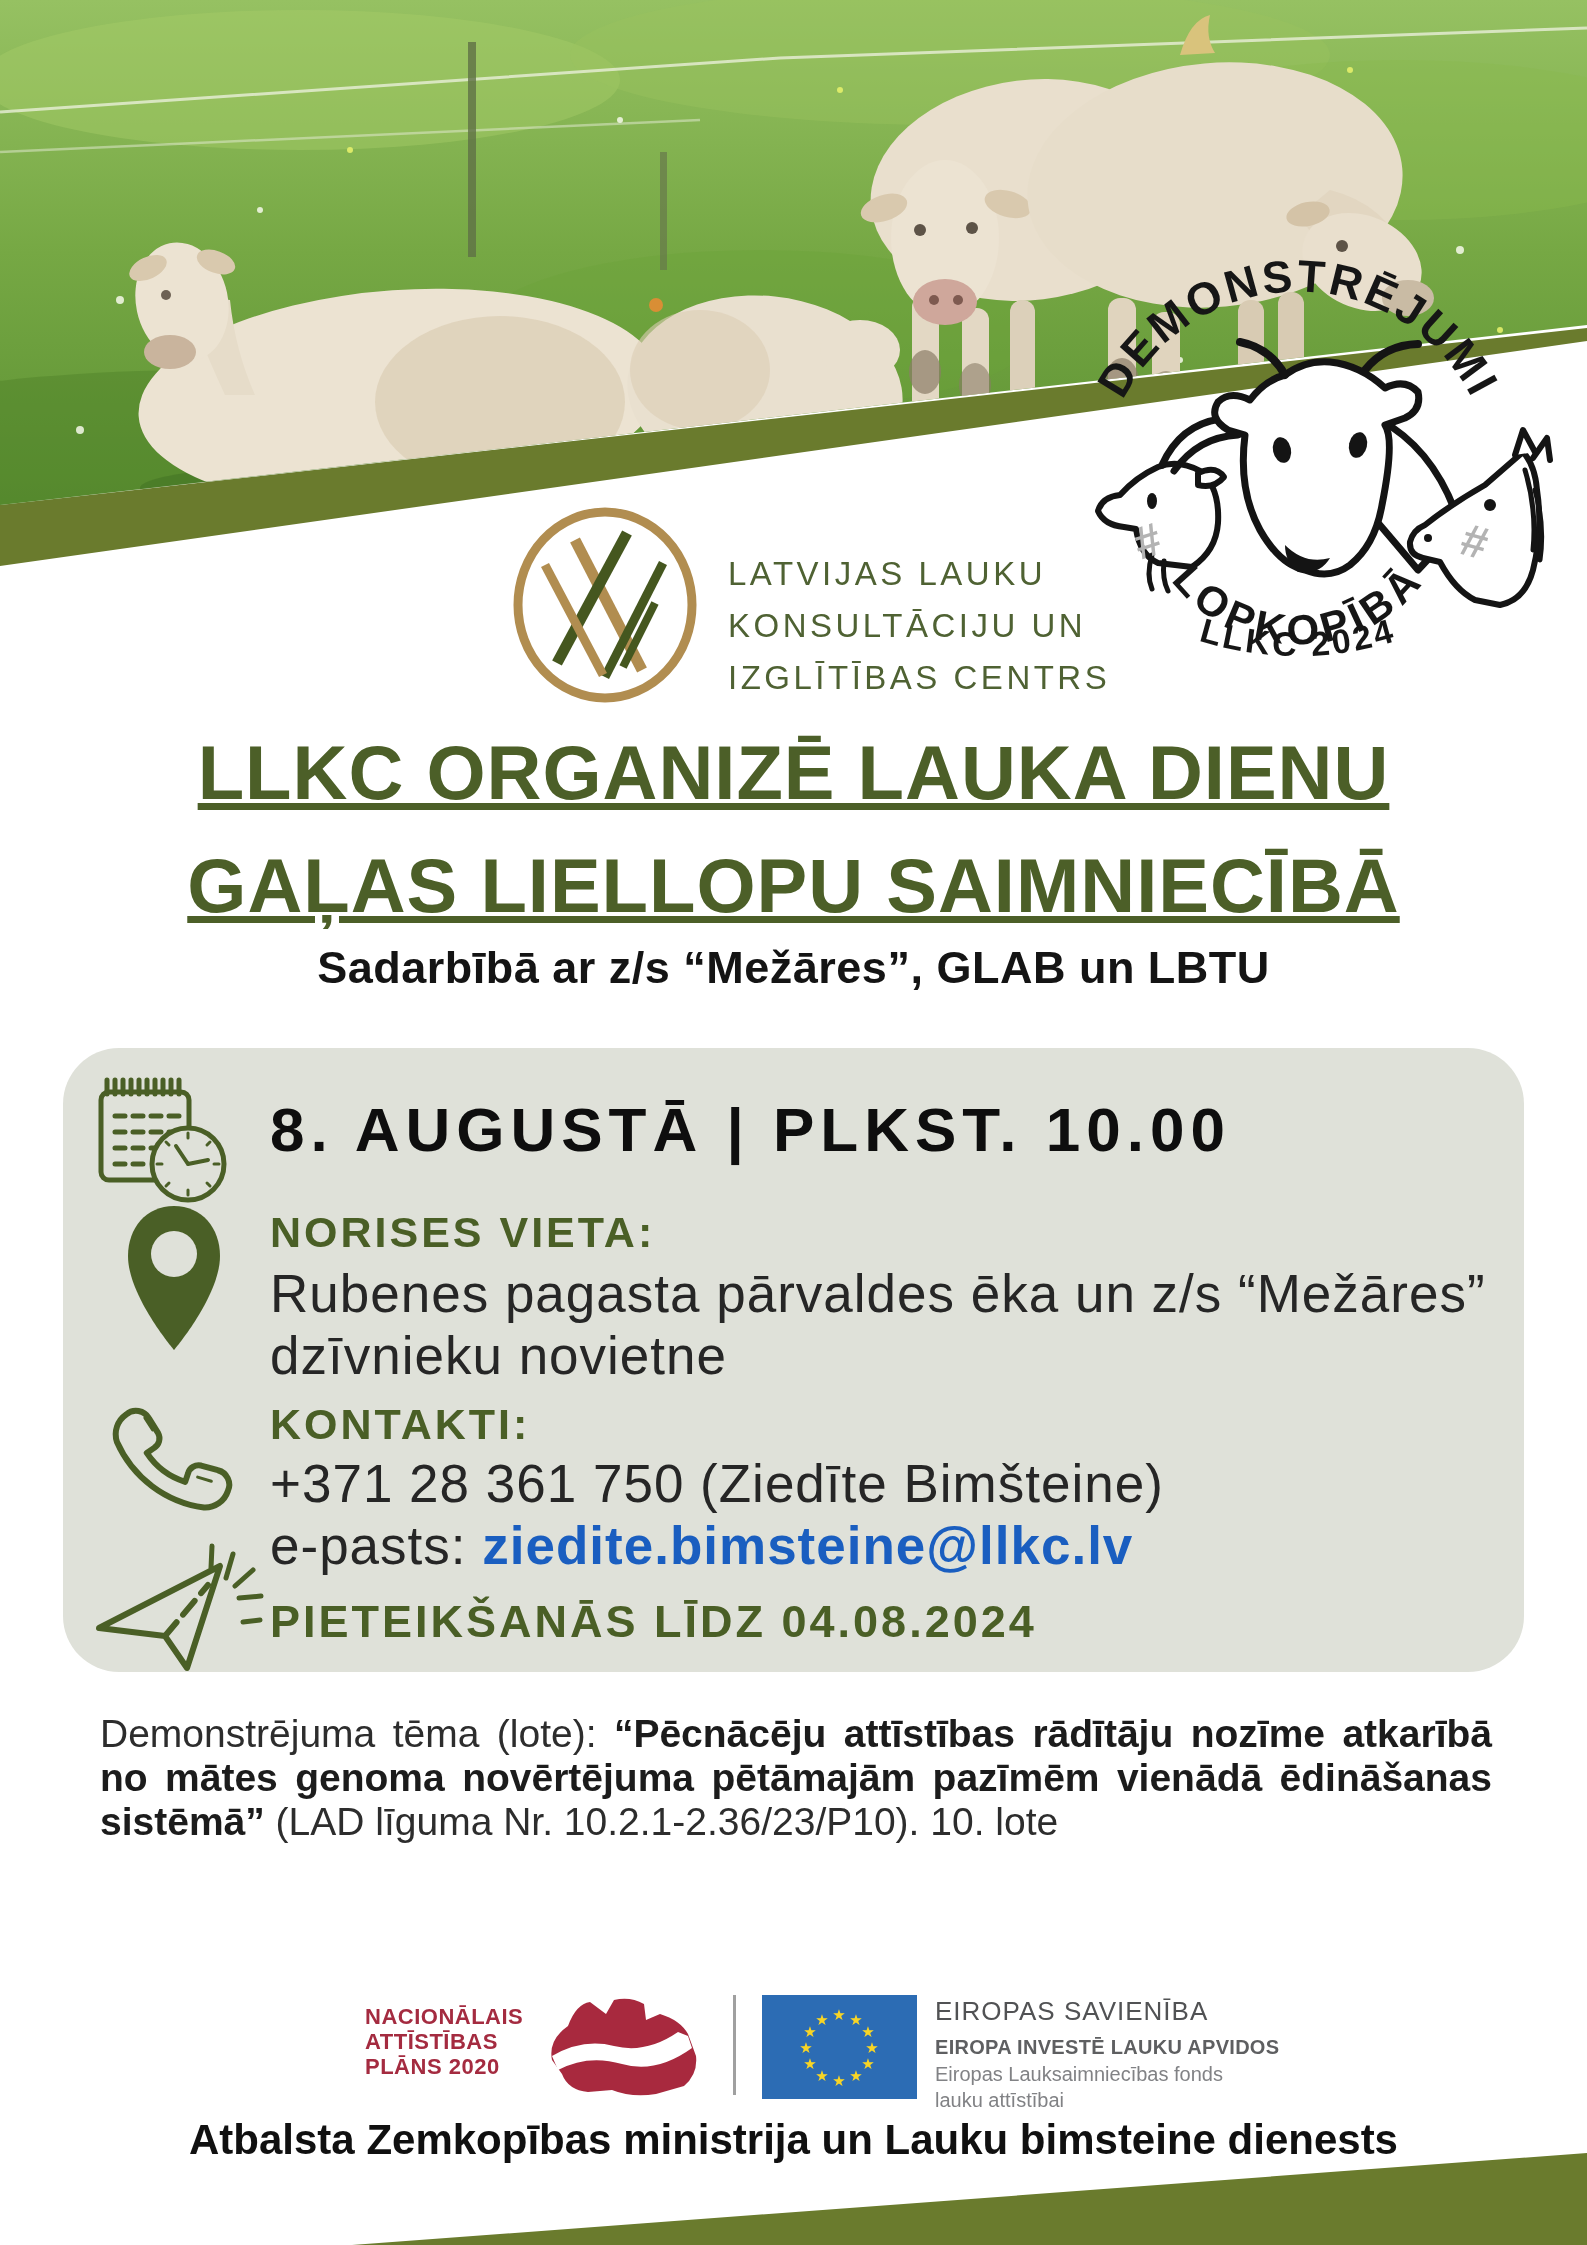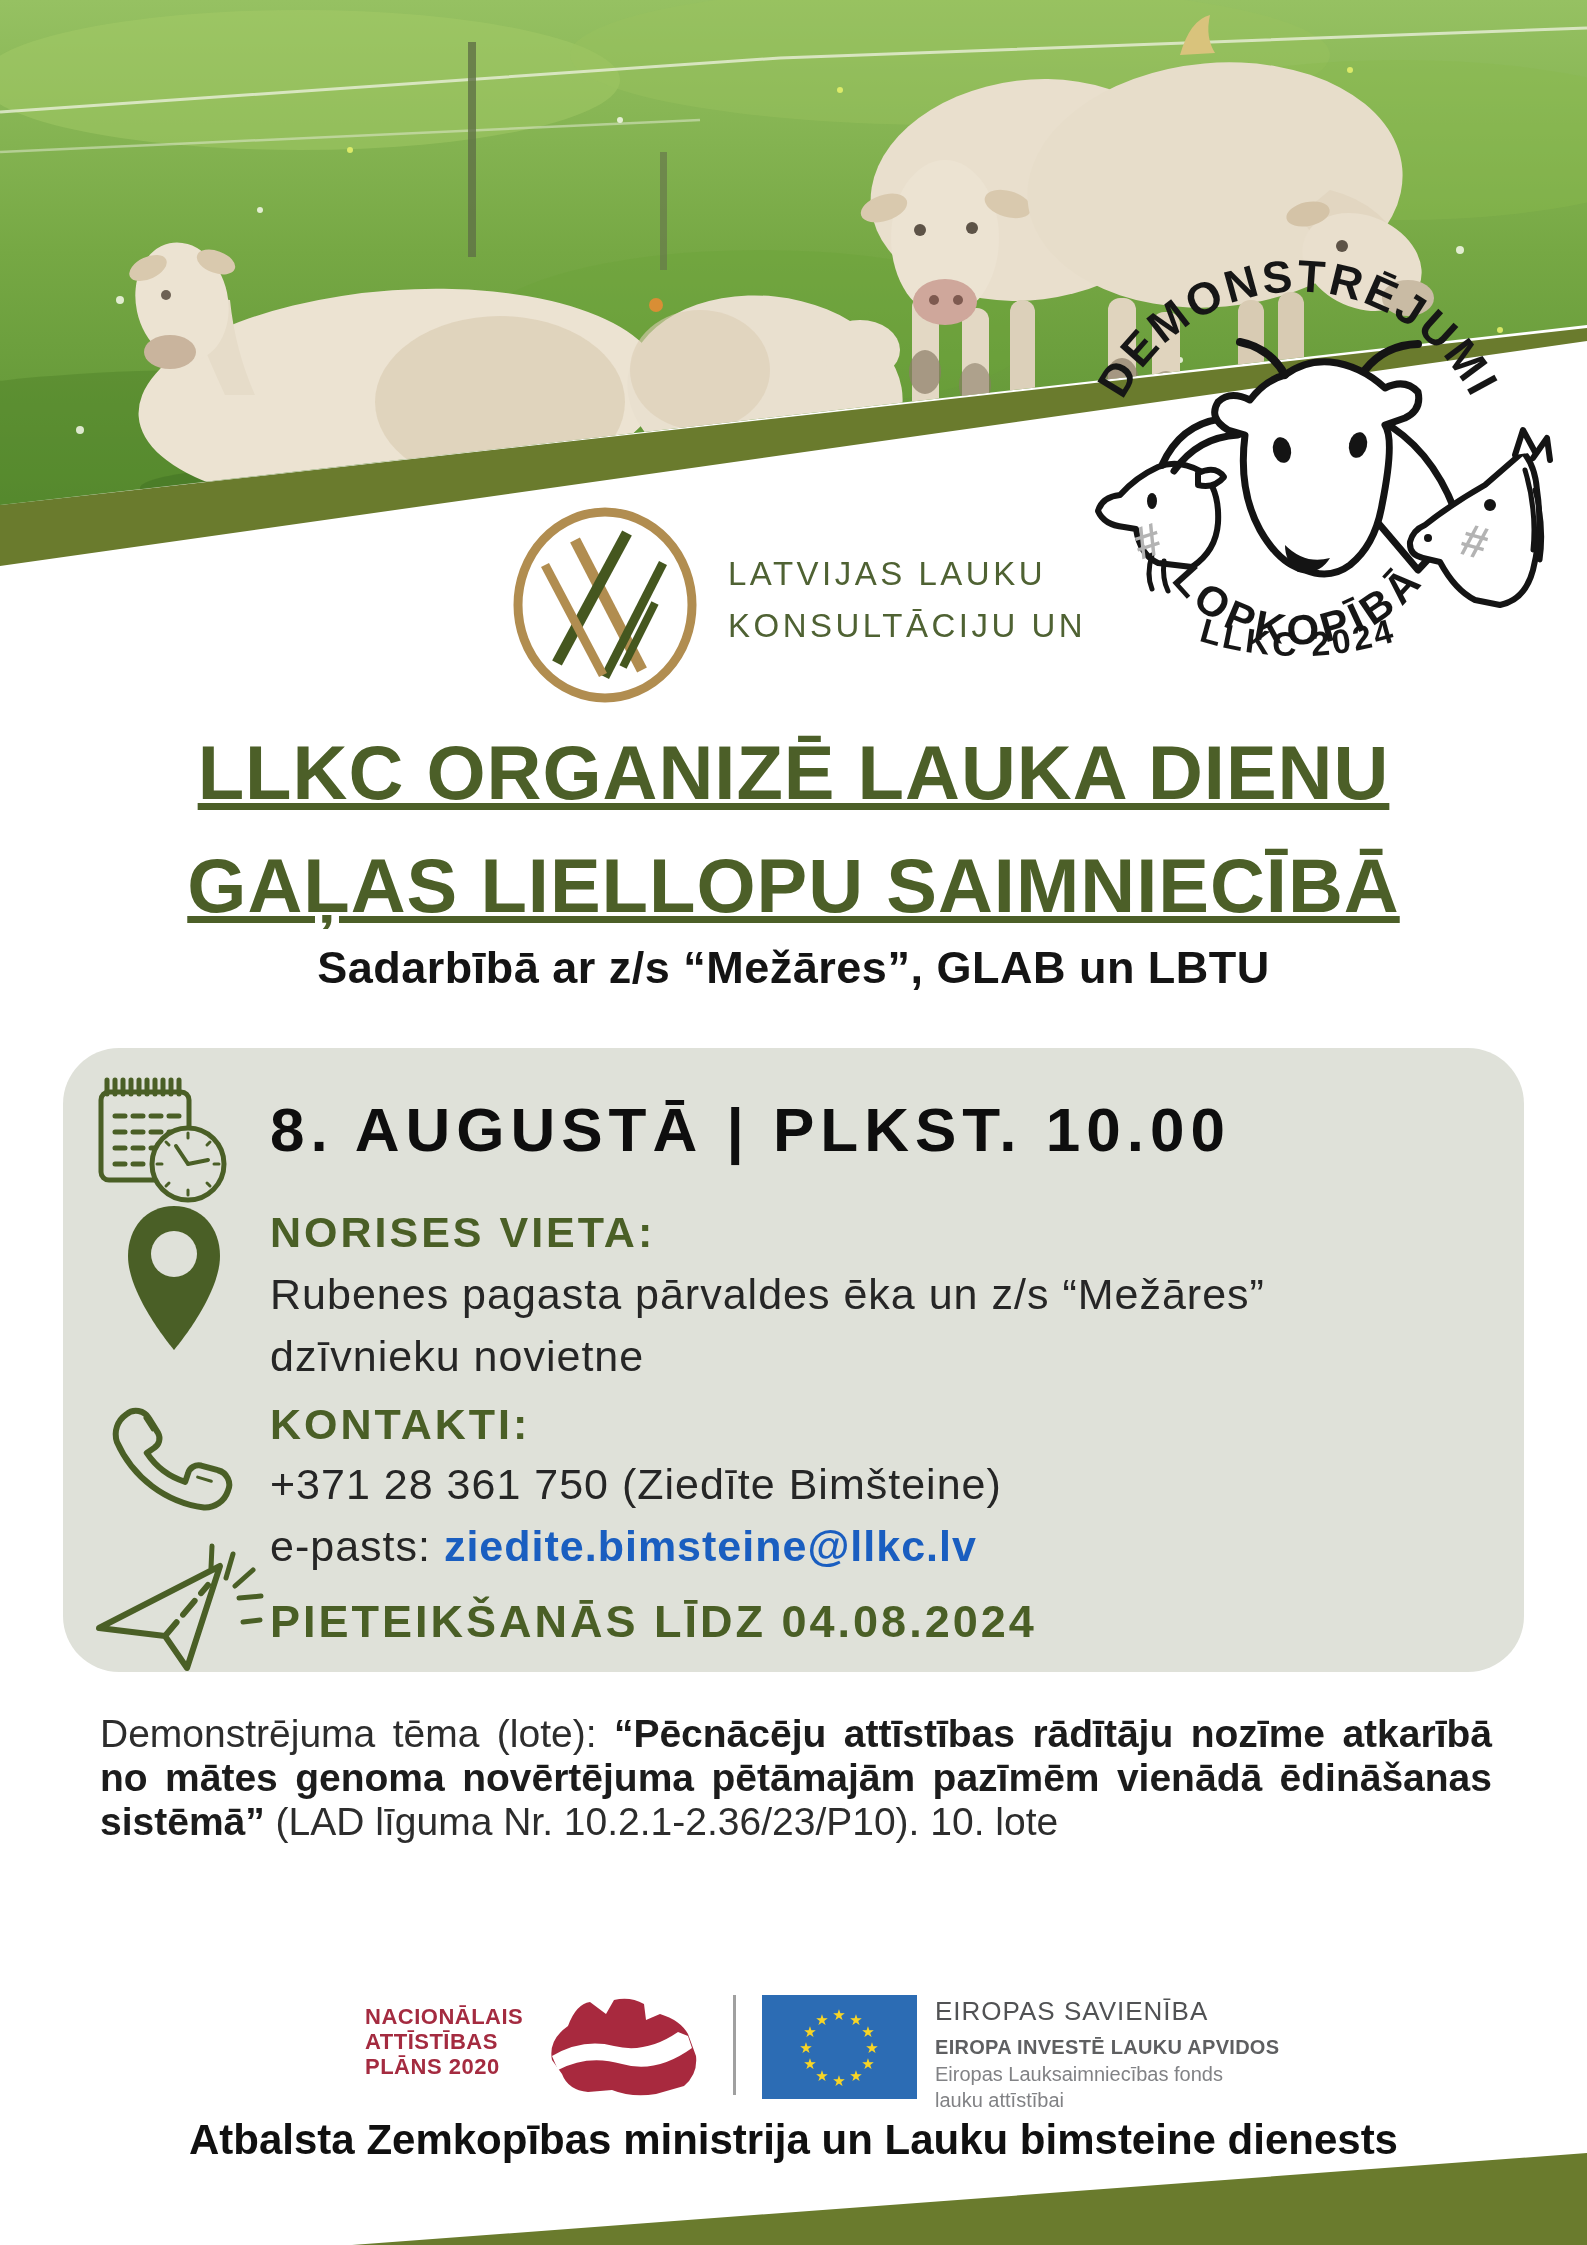--- a/index.html
+++ b/index.html
@@ -22,21 +22,21 @@
   .title{position:absolute;left:0;top:716px;width:1587px;text-align:center;color:#4c5f28;
          font-size:76px;line-height:113px;font-weight:700;letter-spacing:1px;text-decoration:underline;}
   .subtitle{position:absolute;left:0;top:942px;width:1587px;text-align:center;color:#141414;
          font-size:45px;font-weight:700;letter-spacing:.5px;}
   
   .infobox{position:absolute;left:63px;top:1048px;width:1461px;height:624px;
            background:#dfe1d9;border-radius:56px;z-index:2;}
   .infobox .icon{position:absolute;}
   .ib-date{position:absolute;left:207px;top:46px;font-size:62px;font-weight:700;color:#0e0e0e;letter-spacing:6px;}
   .ib-label{position:absolute;left:207px;font-size:43px;font-weight:700;color:#4a5f26;letter-spacing:3px;}
-  .ib-text{position:absolute;left:207px;font-size:43px;color:#262626;letter-spacing:1px;line-height:62px;}
+  .ib-text{position:absolute;left:207px;font-size:53px;color:#262626;letter-spacing:1px;line-height:62px;}
   .ib-email-val{color:#1a5ec0;font-weight:700;text-decoration:none;}
   .ib-deadline{position:absolute;left:207px;top:548px;font-size:45px;font-weight:700;color:#4a5f26;letter-spacing:3px;text-align:center;}
   
   .bodytext{position:absolute;left:100px;top:1712px;width:1392px;z-index:2;
             font-size:39px;line-height:44px;color:#2d2d2d;text-align:justify;}
   .bodytext p{margin:0;}
   .bodytext p + p{margin-top:4px;}
   .bodytext b{color:#1c1c1c;}
   
   .nap-text{position:absolute;left:365px;top:2004px;color:#a42b40;font-size:22px;
@@ -215,20 +215,21 @@
       <line x1="70" y1="35" x2="137" y2="165" stroke="#b18d50" stroke-width="11"></line>
       <line x1="122" y1="28" x2="52" y2="158" stroke="#45571f" stroke-width="11"></line>
       <line x1="158" y1="58" x2="100" y2="172" stroke="#45571f" stroke-width="9"></line>
       <line x1="40" y1="60" x2="98" y2="170" stroke="#b18d50" stroke-width="9"></line>
       <line x1="150" y1="98" x2="118" y2="162" stroke="#45571f" stroke-width="8"></line>
     </g>
   </svg>
   <div class="logo-text">
     <div>LATVIJAS LAUKU</div>
     <div>KONSULTĀCIJU UN</div>
+    <div>IZGLĪTĪBAS CENTRS</div>
   </div>
 
   <div class="title">
     <div>LLKC ORGANIZĒ LAUKA DIENU</div>
     <div>GAĻAS LIELLOPU SAIMNIECĪBĀ</div>
   </div>
   <div class="subtitle">Sadarbībā ar z/s “Mežāres”, GLAB un LBTU</div>
 
   <div class="infobox">
     <svg class="icon" style="left:30px;top:22px;" width="135" height="135" viewBox="0 0 135 135">

